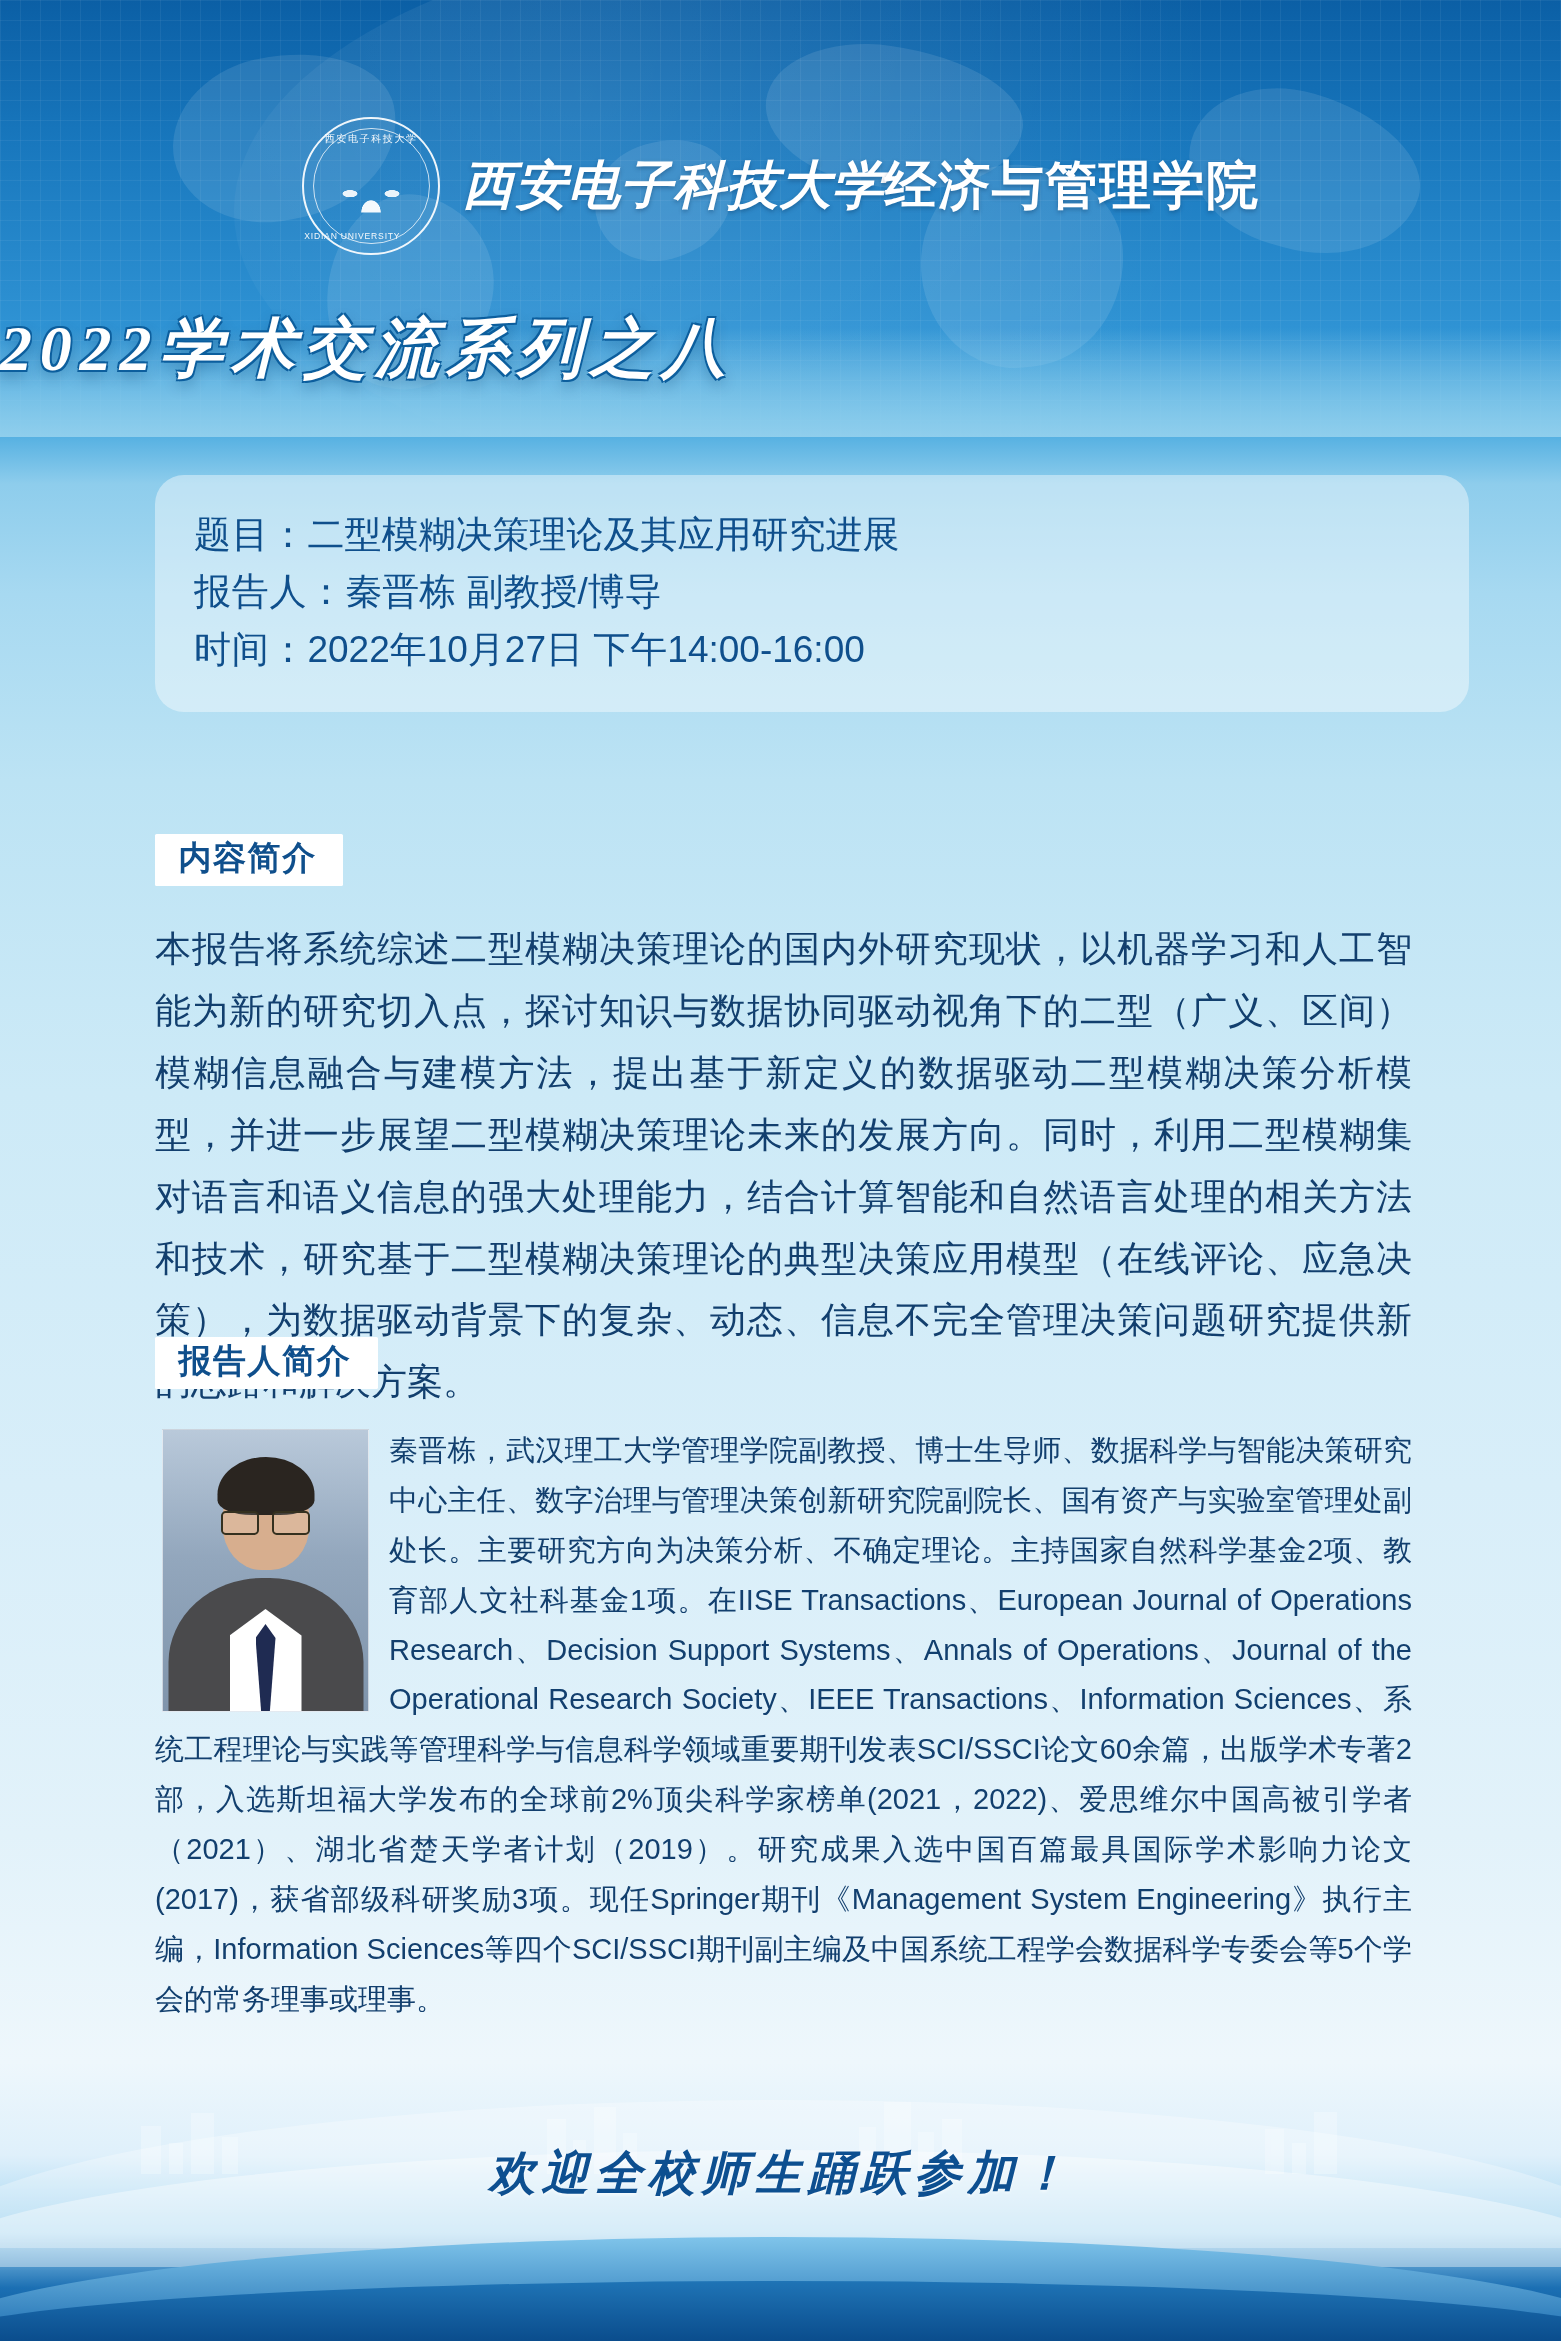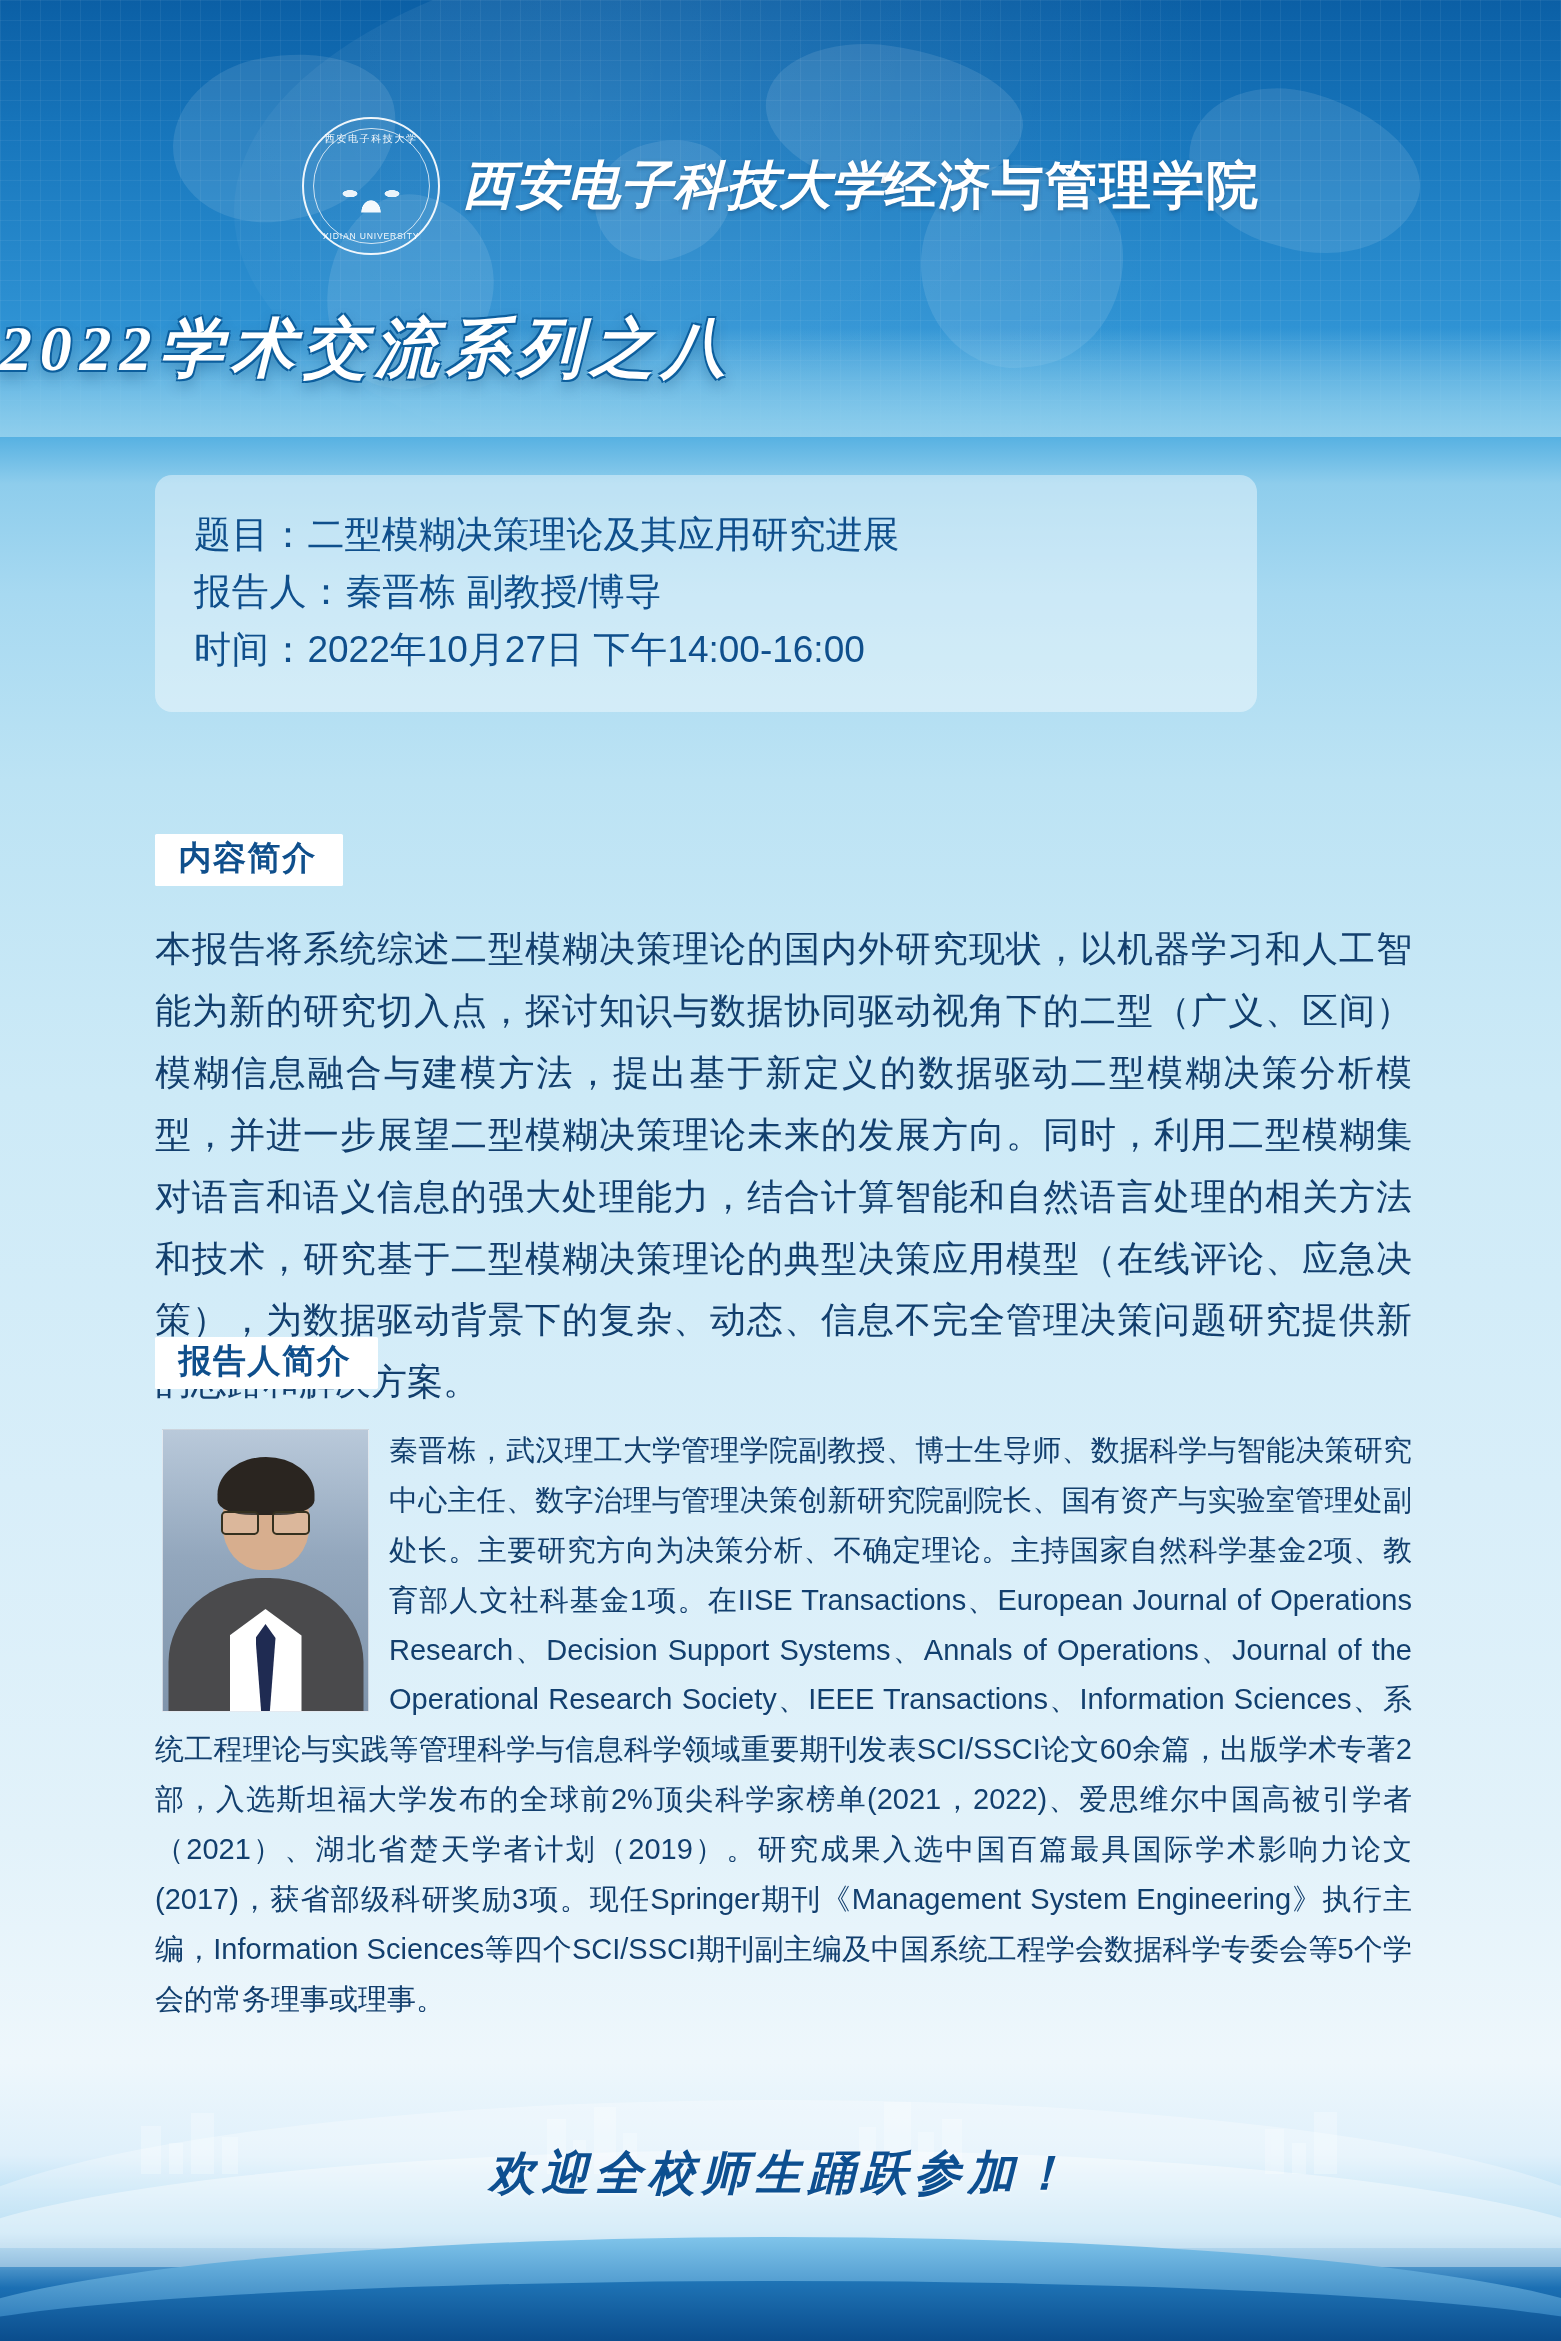--- a/index.html
+++ b/index.html
@@ -121,21 +121,20 @@
     left: 0; top: 12.5px; width: 100%;
     text-align: center;
     color: #fff;
     font-size: 10px;
     letter-spacing: 1.6px;
     opacity: .95;
   }
   .seal-bot-text {
     position: absolute;
     left: 0; bottom: 11.7px; width: 100%;
-    text-align: center;
     color: #fff;
     font-size: 8.6px;
     letter-spacing: 0.8px;
     opacity: .95;
   }
   .brand-text { display: flex; flex-direction: column; }
   .uni-cn {
     font-size: 52px;
     font-weight: bold;
     color: #ffffff;
@@ -176,25 +175,25 @@
       -1.6px 1.6px 0 #0d5f9e,
       1.6px -1.6px 0 #0d5f9e,
       -1.6px -1.6px 0 #0d5f9e,
       0 6.2px 14px rgba(0,50,90,.35);
   }
 
   
   .info-card {
     position: absolute;
     left: 155px; top: 475px;
-    width: 1102px;
+    width: 1314px;
     box-sizing: border-box;
     padding: 31px 39px 34px 39px;
     background: rgba(255,255,255,0.42);
-    border-radius: 17px;
+    border-radius: 29px;
   }
   .info-line {
     font-size: 37px;
     color: #0f4f8c;
     line-height: 1.55;
     white-space: nowrap;
   }
   .info-line .lbl { letter-spacing: 0.8px; }
 
   

